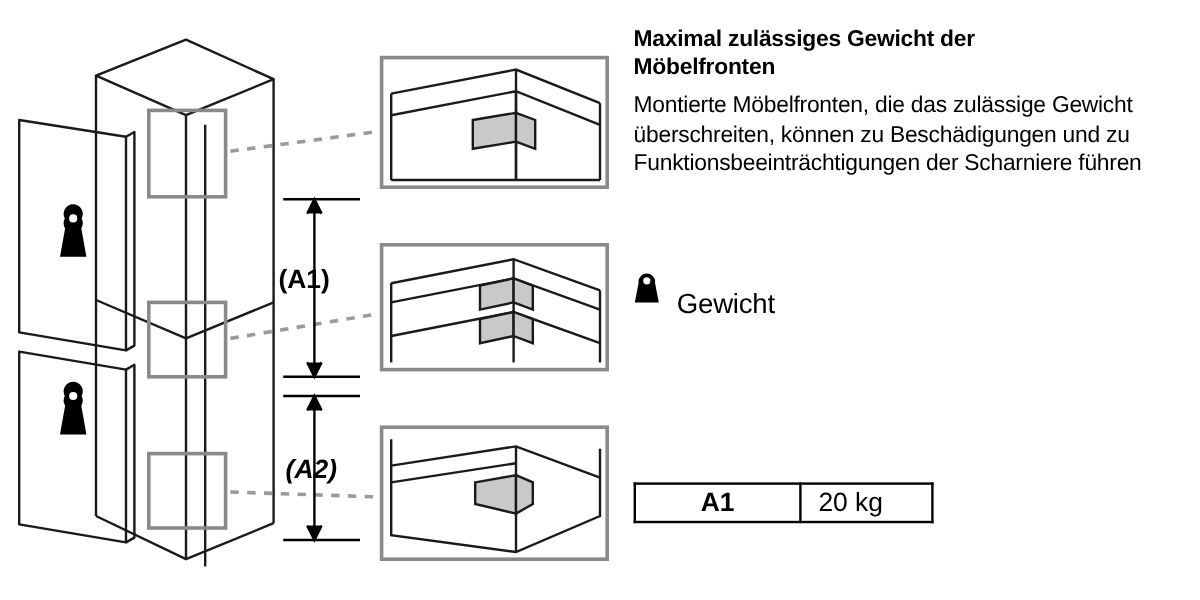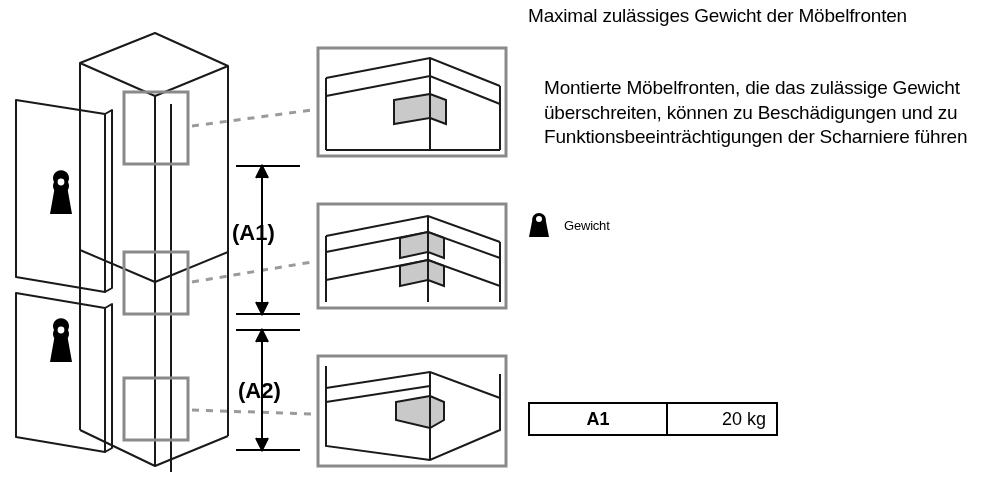--- a/index.html
+++ b/index.html
@@ -28,77 +28,77 @@
   .text-panel {
     position: absolute;
     left: 528px;
     top: 0;
     width: 472px;
     height: 500px;
   }
   .heading {
     position: absolute;
     left: 0;
-    top: 4px;
+    top: 21px;
     width: 400px;
     font-size: 19px;
-    font-weight: normal;
+    font-weight: bold;
     line-height: 1.25;
     letter-spacing: -0.2px;
   }
   .body-text {
     position: absolute;
     left: 0;
     top: 76px;
     width: 452px;
     font-size: 19px;
     line-height: 1.3;
     letter-spacing: -0.2px;
-    margin-left: 16px;
   }
   .legend {
     position: absolute;
     left: 0;
     top: 212px;
     display: flex;
     align-items: center;
     gap: 14px;
   }
   .legend-label {
-    font-size: 13px;
+    font-size: 23px;
     letter-spacing: -0.2px;
+    margin-top: 28px;
   }
   .weight-icon {
     display: inline-block;
     width: 22px;
     height: 26px;
   }
   table.spec {
     position: absolute;
     left: 0;
     top: 402px;
     border-collapse: collapse;
-    font-size: 18px;
+    font-size: 22px;
     font-weight: bold;
   }
   table.spec td {
     border: 2px solid #000;
     height: 30px;
     padding: 0 10px;
     text-align: center;
   }
   table.spec td.key { width: 116px; }
-  table.spec td.val { width: 84px; text-align: right; padding-left: 14px; font-weight: normal; }
+  table.spec td.val { width: 84px; text-align: left; padding-left: 14px; font-weight: normal; }
   .lbl {
     position: absolute;
     font-size: 22px;
     font-weight: bold;
   }
   #lblA1 { left: 232px; top: 220px; }
-  #lblA2 { left: 238px; top: 378px; }
+  #lblA2 { left: 238px; top: 378px; font-style: italic; }
 </style>
 </head>
 <body>
 
 <div id="page">
 
   <svg class="illustration" viewBox="0 0 520 500" xmlns="http://www.w3.org/2000/svg">
 
     <g fill="none" stroke="#1a1a1a" stroke-width="2" stroke-linejoin="round">
 

